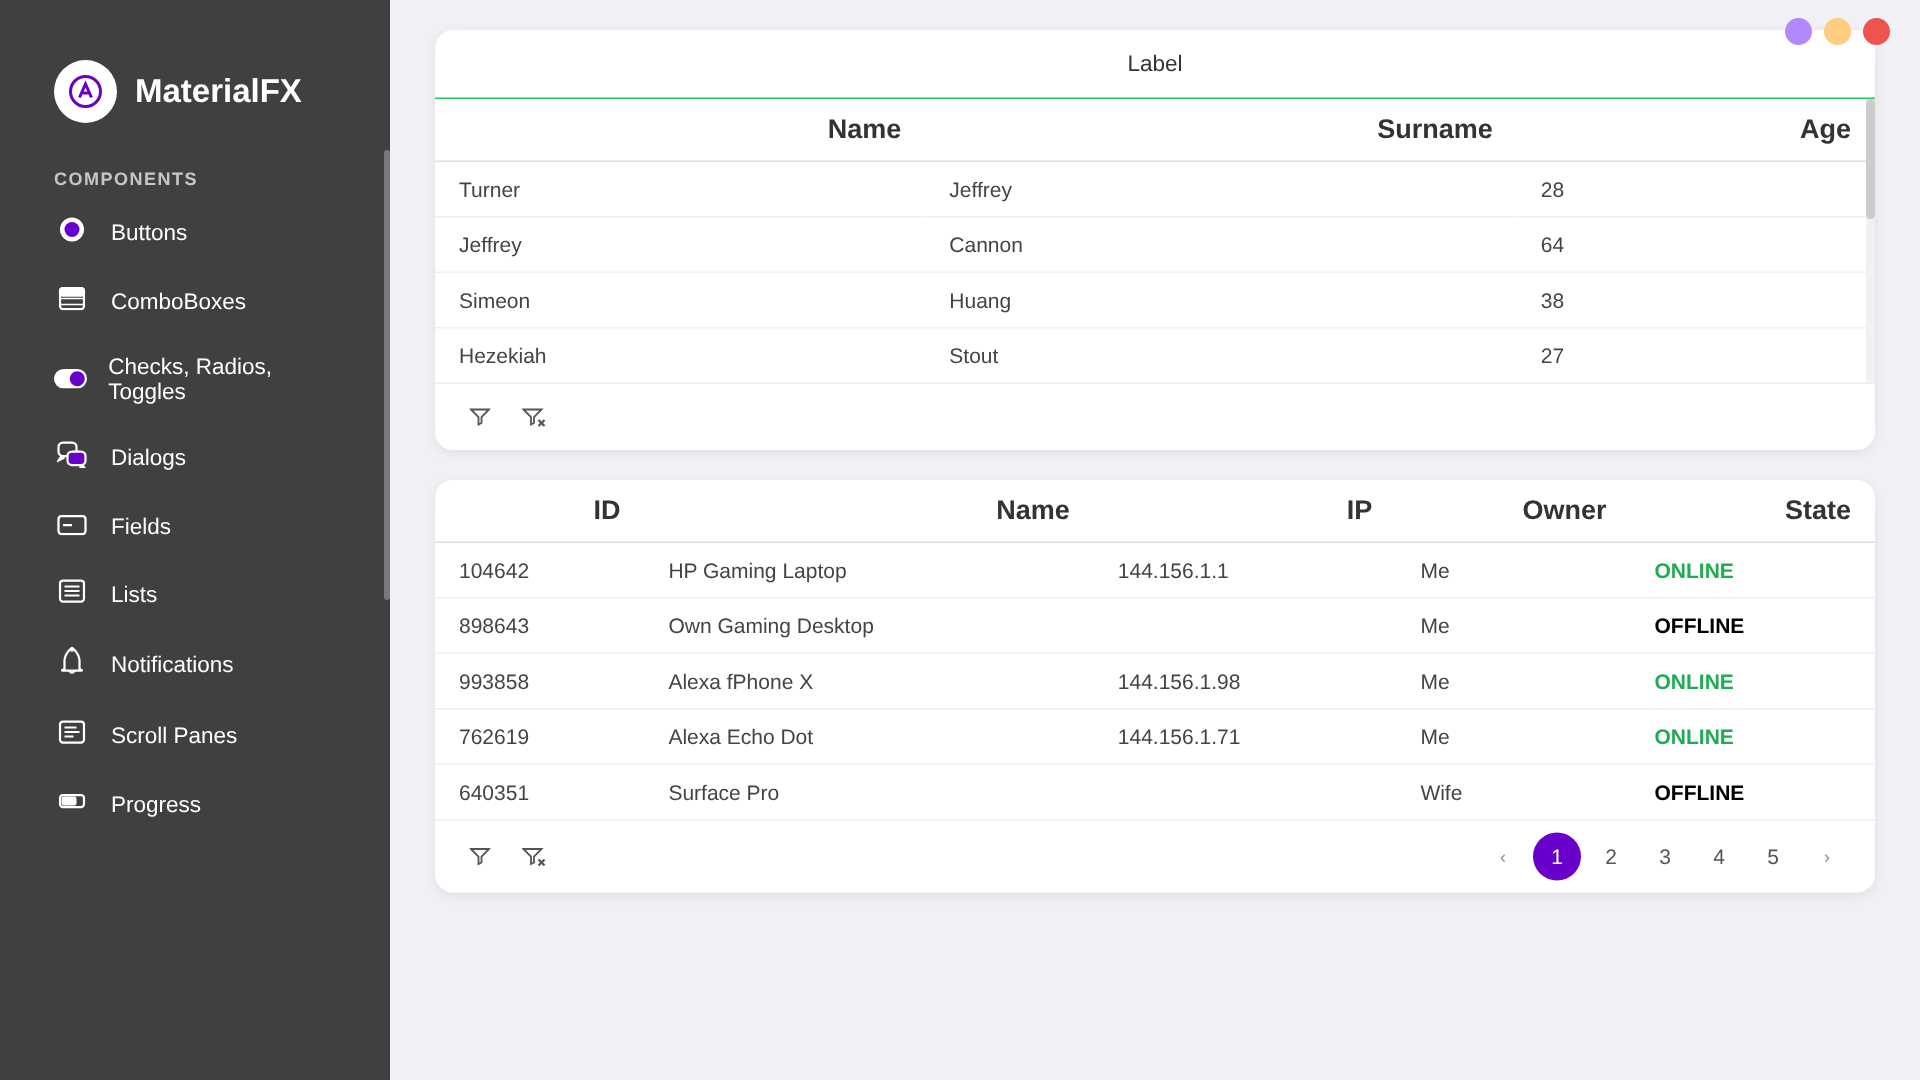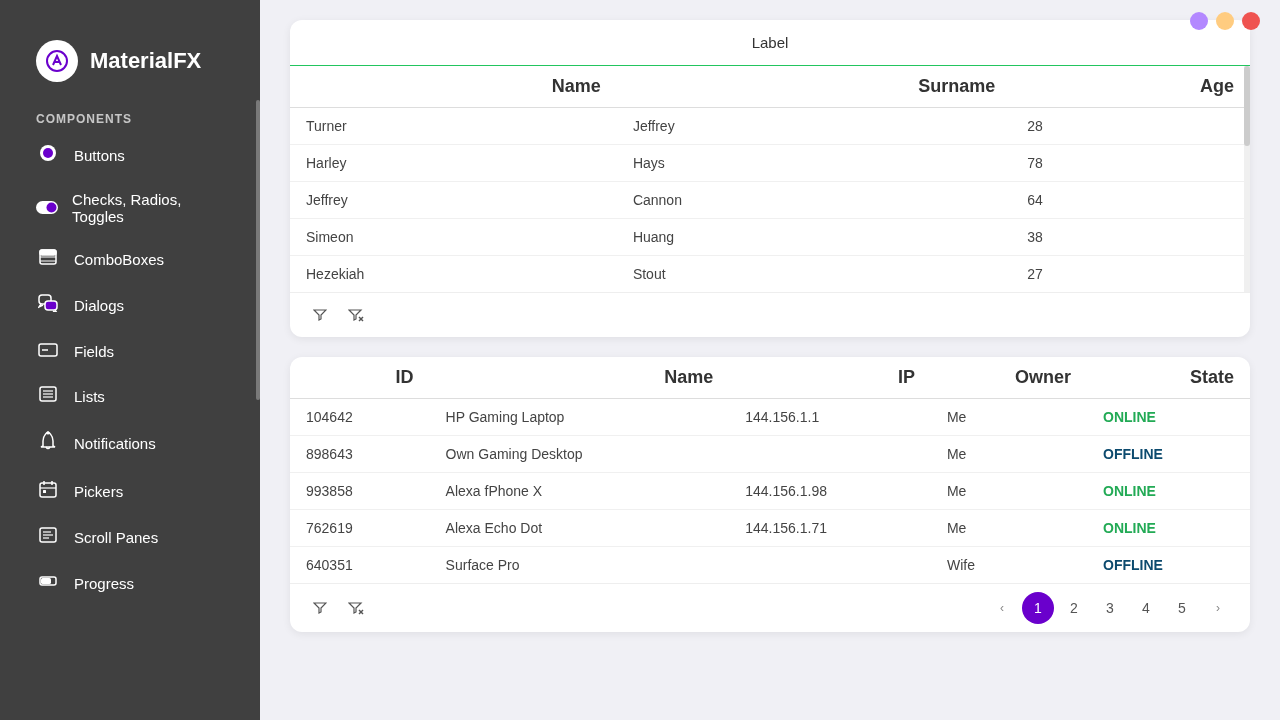--- a/index.html
+++ b/index.html
@@ -210,21 +210,21 @@
       transition: background 0.15s;
     }
     .page-btn.active {
       background: #6a00cc;
       color: white;
     }
     .page-btn.arrow { color: #888; font-size: 12px; }
 
     
     .status-online { color: #22aa55; font-weight: 600; }
-    .status-offline { color: #0c4a6e; font-weight: 600; }
+    .status-offline { color: #000000; font-weight: 600; }
   </style>
 </head>
 <body>
 
 <div class="top-circles">
   <div class="circle" style="background:#b388ff;"></div>
   <div class="circle" style="background:#ffcc80;"></div>
   <div class="circle" style="background:#ef5350;"></div>
 </div>
 
@@ -247,42 +247,42 @@
       <svg width="18" height="18" viewBox="0 0 18 18" fill="white">
         <circle cx="9" cy="9" r="8" fill="white"></circle>
         <circle cx="9" cy="9" r="5" fill="#6a00cc"></circle>
       </svg>
     </span>
     <span>Buttons</span>
   </div>
 
   <div class="sidebar-item">
     <span class="sidebar-icon">
-      <svg width="22" height="13" viewBox="0 0 22 13">
-        <rect x="0" y="0" width="22" height="13" rx="6.5" fill="white"></rect>
-        <circle cx="15.5" cy="6.5" r="5" fill="#6a00cc"></circle>
-      </svg>
-    </span>
-    <span>Checks, Radios, Toggles</span>
-  </div>
-
-  <div class="sidebar-item">
-    <span class="sidebar-icon">
       <svg width="18" height="16" viewBox="0 0 18 16" fill="none">
         <rect x="1" y="1" width="16" height="14" rx="2" stroke="white" stroke-width="1.5" fill="none"></rect>
         <rect x="1" y="1" width="16" height="5" rx="2" stroke="white" stroke-width="1.5" fill="white"></rect>
         <line x1="1" y1="8" x2="17" y2="8" stroke="white" stroke-width="1"></line>
         <line x1="1" y1="12" x2="17" y2="12" stroke="white" stroke-width="1"></line>
       </svg>
     </span>
     <span>ComboBoxes</span>
   </div>
 
   <div class="sidebar-item">
     <span class="sidebar-icon">
+      <svg width="22" height="13" viewBox="0 0 22 13">
+        <rect x="0" y="0" width="22" height="13" rx="6.5" fill="white"></rect>
+        <circle cx="15.5" cy="6.5" r="5" fill="#6a00cc"></circle>
+      </svg>
+    </span>
+    <span>Checks, Radios, Toggles</span>
+  </div>
+
+  <div class="sidebar-item">
+    <span class="sidebar-icon">
       <svg width="20" height="18" viewBox="0 0 20 18" fill="none">
         <rect x="1" y="1" width="12" height="9" rx="3" stroke="white" stroke-width="1.5" fill="none"></rect>
         <path d="M3 10 L1 13 L5 11" stroke="white" stroke-width="1.5" fill="none"></path>
         <rect x="7" y="7" width="12" height="9" rx="3" stroke="white" stroke-width="1.5" fill="#6a00cc"></rect>
         <path d="M17 16 L19 19 L15 17" stroke="white" stroke-width="1.5" fill="none"></path>
       </svg>
     </span>
     <span>Dialogs</span>
   </div>
 
@@ -312,32 +312,20 @@
     <span class="sidebar-icon">
       <svg width="18" height="20" viewBox="0 0 18 20" fill="none">
         <path d="M9 1 C9 1 4 4 4 10 L4 15 L2 16 L16 16 L14 15 L14 10 C14 4 9 1 9 1Z" stroke="white" stroke-width="1.5" fill="none"></path>
         <path d="M7 16 Q9 19 11 16" stroke="white" stroke-width="1.5" fill="none"></path>
         <circle cx="9" cy="2" r="1.5" fill="white"></circle>
       </svg>
     </span>
     <span>Notifications</span>
   </div>
 
-  <div class="sidebar-item">
-    <span class="sidebar-icon">
-      <svg width="18" height="18" viewBox="0 0 18 18" fill="none">
-        <rect x="1" y="3" width="16" height="14" rx="2" stroke="white" stroke-width="1.5" fill="none"></rect>
-        <line x1="5" y1="1" x2="5" y2="5" stroke="white" stroke-width="1.5"></line>
-        <line x1="13" y1="1" x2="13" y2="5" stroke="white" stroke-width="1.5"></line>
-        <line x1="1" y1="8" x2="17" y2="8" stroke="white" stroke-width="1.2"></line>
-        <rect x="4" y="10" width="3" height="3" rx="0.5" fill="white"></rect>
-      </svg>
-    </span>
-    <span>Pickers</span>
-  </div>
 
   <div class="sidebar-item">
     <span class="sidebar-icon">
       <svg width="18" height="16" viewBox="0 0 18 16" fill="none">
         <rect x="1" y="1" width="16" height="14" rx="2" stroke="white" stroke-width="1.5" fill="none"></rect>
         <line x1="4" y1="5" x2="12" y2="5" stroke="white" stroke-width="1.2"></line>
         <line x1="4" y1="8" x2="14" y2="8" stroke="white" stroke-width="1.2"></line>
         <line x1="4" y1="11" x2="10" y2="11" stroke="white" stroke-width="1.2"></line>
       </svg>
     </span>
@@ -368,25 +356,20 @@
             <th>Name</th>
             <th>Surname</th>
             <th>Age</th>
           </tr>
         </thead>
         <tbody id="table1-body">
         <tr>
               <td>Turner</td>
               <td>Jeffrey</td>
               <td>28</td>
-            </tr>
-            <tr>
-              <td>Harley</td>
-              <td>Hays</td>
-              <td>78</td>
             </tr>
             <tr>
               <td>Jeffrey</td>
               <td>Cannon</td>
               <td>64</td>
             </tr>
             <tr>
               <td>Simeon</td>
               <td>Huang</td>
               <td>38</td>

